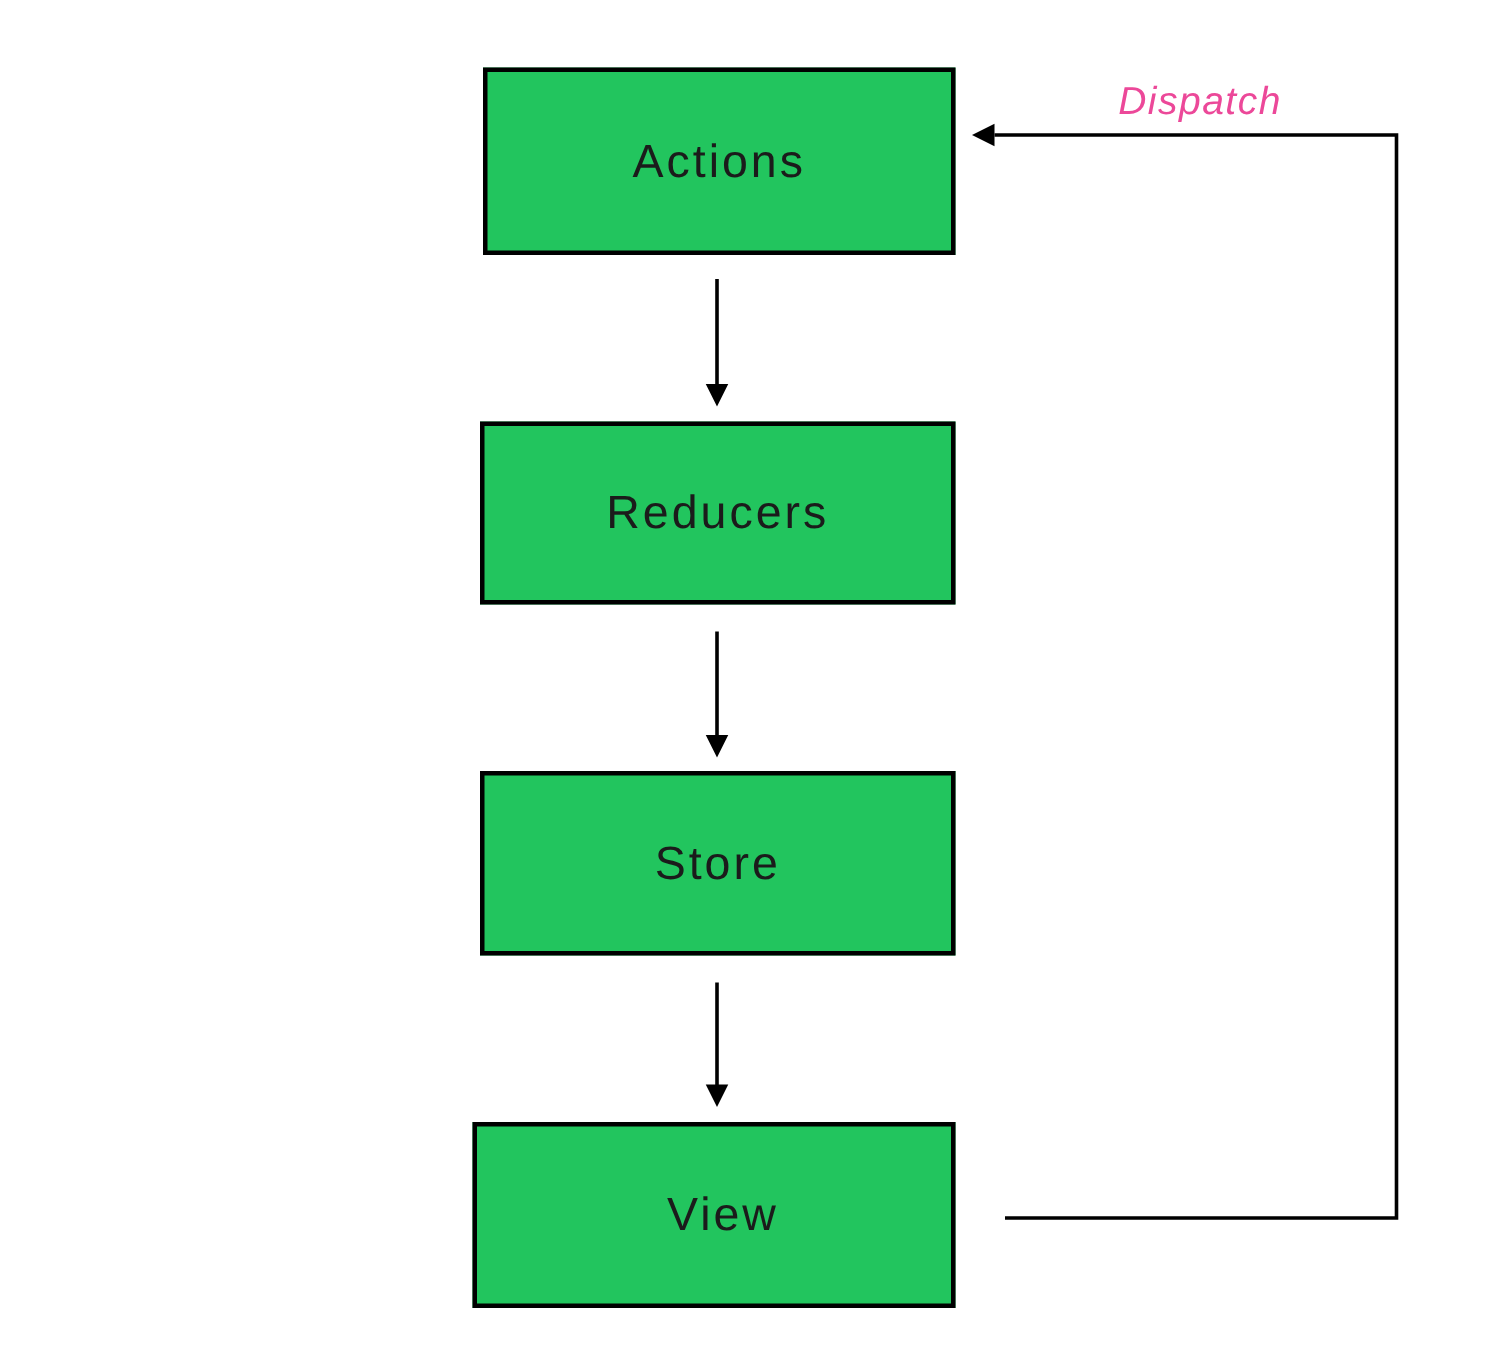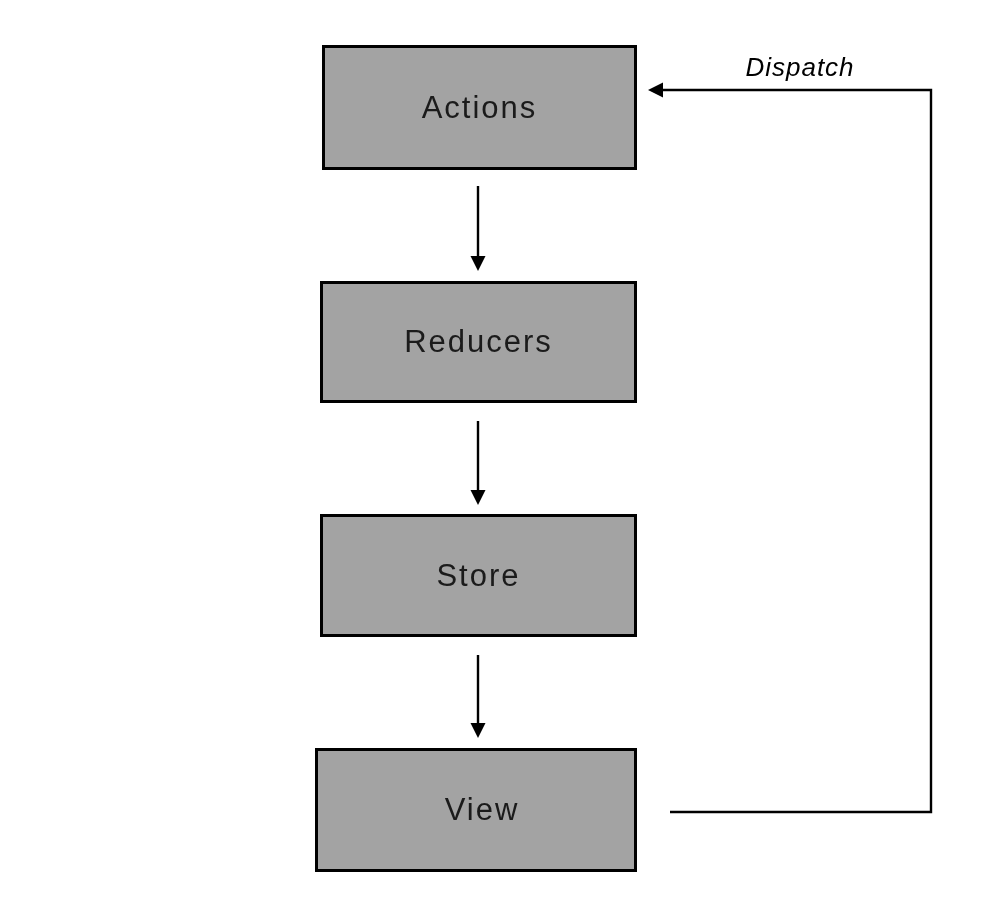--- a/index.html
+++ b/index.html
@@ -28,21 +28,21 @@
     fill: none;
   }
   .edge-head {
     fill: #000000;
     stroke: none;
   }
   .node {
     position: absolute;
     box-sizing: border-box;
     border: 3px solid #000000;
-    background: #a3a3a3;
+    background: #22c55e;
     display: flex;
     align-items: center;
     justify-content: center;
   }
   .node-label {
     font-size: 31px;
     font-weight: 400;
     letter-spacing: 2px;
     color: #1b1b1b;
   }
@@ -52,21 +52,21 @@
   .node-view     { left: 315px; top: 748px; width: 322px; height: 124px; padding-left: 12px; }
   .dispatch-label {
     position: absolute;
     left: 718px;
     top: 52px;
     width: 164px;
     text-align: center;
     font-size: 26px;
     font-style: italic;
     letter-spacing: 1px;
-    color: #000000;
+    color: #ec4899;
   }
 </style>
 </head>
 <body>
 
 <div class="canvas">
 
   <svg class="arrow-layer" viewBox="0 0 1000 902" xmlns="http://www.w3.org/2000/svg">
     <g>
       <line class="edge-line" x1="478" y1="186" x2="478" y2="258"></line>

